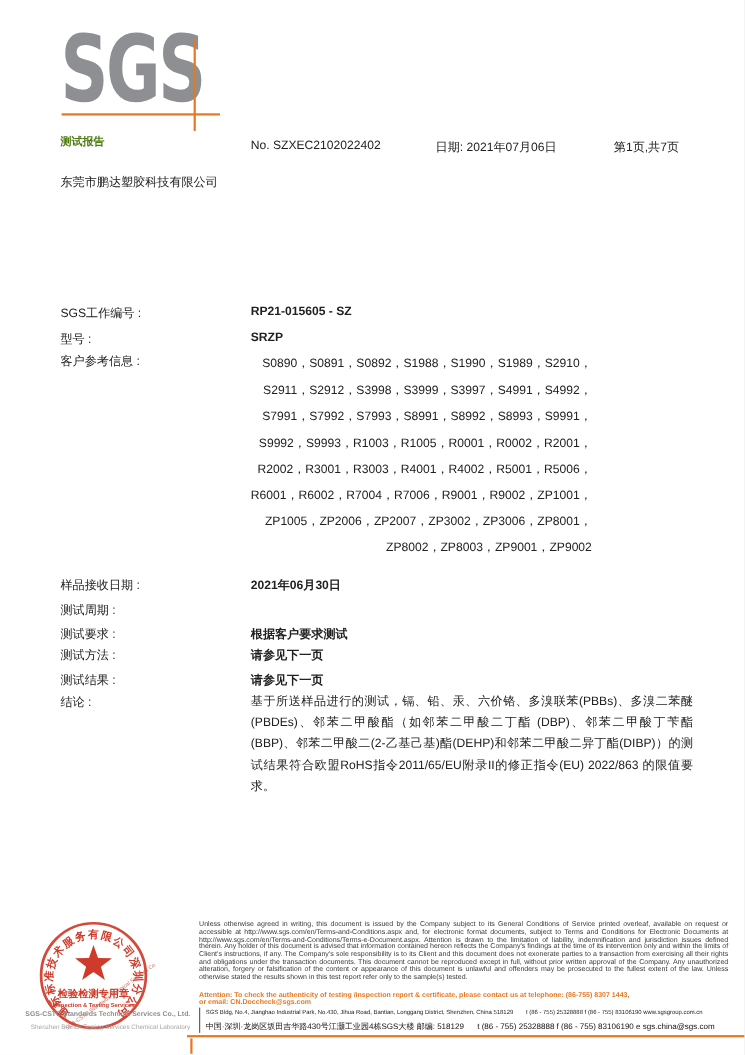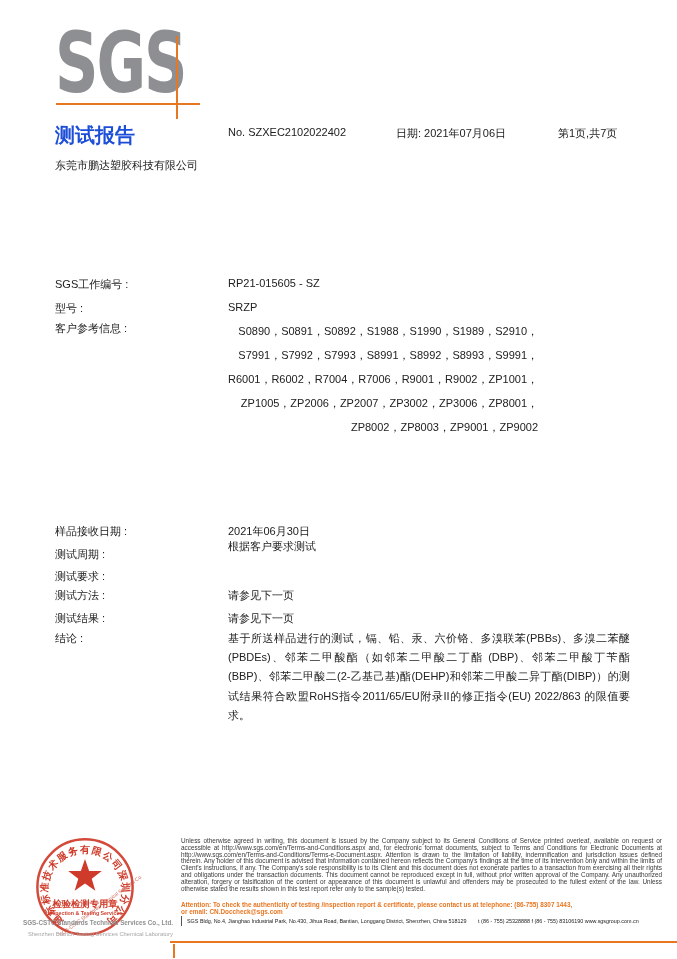--- a/index.html
+++ b/index.html
@@ -9,31 +9,31 @@
   }
   
   .logo-text{
     position:absolute;left:55px;top:24px;font-size:84px;line-height:78px;font-weight:700;
     color:#8d8f92;letter-spacing:-3px;transform:scaleX(.72);transform-origin:left top;
     font-family:"DejaVu Sans","Liberation Sans",sans-serif;
   }
   .logo-hline{position:absolute;left:56px;top:103px;width:144px;height:2px;background:#e87722;}
   .logo-vline{position:absolute;left:176px;top:36px;width:2px;height:83px;background:#e87722;}
   
-  .doc-title{position:absolute;left:55px;top:122px;font-size:20px;font-weight:700;color:#1d4ed8;}
+  .doc-title{position:absolute;left:55px;top:122px;font-size:10px;font-weight:700;color:#4d7c0f;}
   .report-no{position:absolute;left:228px;top:126px;font-size:11px;}
   .report-date{position:absolute;left:396px;top:126px;font-size:11px;}
   .page-num{position:absolute;left:558px;top:126px;font-size:11px;}
   
   .applicant-name{position:absolute;left:55px;top:158px;font-size:11px;}
   .applicant-address{position:absolute;left:55px;top:182px;font-size:11px;}
   
   .intro-line{position:absolute;left:55px;top:251px;font-size:11px;}
   .f-label{position:absolute;left:55px;font-size:11px;}
-  .f-value{position:absolute;left:228px;font-size:11px;}
+  .f-value{position:absolute;left:228px;font-size:11px;font-weight:bold;}
   .ref-lines{position:absolute;left:228px;top:320px;font-size:11px;line-height:23.9px;text-align:right;}
   .conclusion-text{
     position:absolute;left:228px;top:629px;width:402px;font-size:11px;line-height:19.2px;
     text-align:justify;
   }
   
   .stamp-svg{position:absolute;left:28px;top:830px;}
   .ring-char{font-size:9.5px;font-weight:700;fill:#cf3b2a;}
   .stamp-center-cn{font-size:9px;font-weight:700;fill:#cf3b2a;}
   .stamp-center-en{font-size:5.1px;font-weight:700;fill:#cf3b2a;}
@@ -72,33 +72,36 @@
 
   <div class="f-label" style="top:277px">SGS工作编号 :</div>
   <div class="f-value" style="top:277px">RP21-015605 - SZ</div>
 
   <div class="f-label" style="top:301px">型号 :</div>
   <div class="f-value" style="top:301px">SRZP</div>
 
   <div class="f-label" style="top:321px">客户参考信息 :</div>
   <div class="ref-lines">
     <div>S0890，S0891，S0892，S1988，S1990，S1989，S2910，</div>
+    <div>S2911，S2912，S3998，S3999，S3997，S4991，S4992，</div>
     <div>S7991，S7992，S7993，S8991，S8992，S8993，S9991，</div>
+    <div>S9992，S9993，R1003，R1005，R0001，R0002，R2001，</div>
+    <div>R2002，R3001，R3003，R4001，R4002，R5001，R5006，</div>
     <div>R6001，R6002，R7004，R7006，R9001，R9002，ZP1001，</div>
     <div>ZP1005，ZP2006，ZP2007，ZP3002，ZP3006，ZP8001，</div>
     <div>ZP8002，ZP8003，ZP9001，ZP9002</div>
   </div>
 
   <div class="f-label" style="top:524px">样品接收日期 :</div>
   <div class="f-value" style="top:524px">2021年06月30日</div>
 
   <div class="f-label" style="top:547px">测试周期 :</div>
 
   <div class="f-label" style="top:569px">测试要求 :</div>
-  <div class="f-value" style="top:539px">根据客户要求测试</div>
+  <div class="f-value" style="top:569px">根据客户要求测试</div>
 
   <div class="f-label" style="top:588px">测试方法 :</div>
   <div class="f-value" style="top:588px">请参见下一页</div>
 
   <div class="f-label" style="top:611px">测试结果 :</div>
   <div class="f-value" style="top:611px">请参见下一页</div>
 
   <div class="f-label" style="top:631px">结论 :</div>
   <div class="conclusion-text">基于所送样品进行的测试，镉、铅、汞、六价铬、多溴联苯(PBBs)、多溴二苯醚(PBDEs)、邻苯二甲酸酯（如邻苯二甲酸二丁酯 (DBP)、邻苯二甲酸丁苄酯(BBP)、邻苯二甲酸二(2-乙基己基)酯(DEHP)和邻苯二甲酸二异丁酯(DIBP)）的测试结果符合欧盟RoHS指令2011/65/EU附录II的修正指令(EU) 2022/863 的限值要求。</div>
 
@@ -135,19 +138,23 @@
   <div class="attention">
     <div>Attention: To check the authenticity of testing /inspection report &amp; certificate, please contact us at telephone: (86-755) 8307 1443,</div>
     <div>or email: CN.Doccheck@sgs.com</div>
   </div>
 
   <div class="address-block">
     <div class="addr-row-en">
       <span>SGS Bldg, No.4, Jianghao Industrial Park, No.430, Jihua Road, Bantian, Longgang District, Shenzhen, China  518129</span><span class="addr-gap"></span>
       <span>t (86 - 755) 25328888    f (86 - 755) 83106190    www.sgsgroup.com.cn</span>
     </div>
+    <div class="addr-row-cn">
+      <span>中国·深圳·龙岗区坂田吉华路430号江灏工业园4栋SGS大楼    邮编: 518129</span><span class="addr-gap"></span>
+      <span>t (86 - 755) 25328888    f (86 - 755) 83106190    e  sgs.china@sgs.com</span>
+    </div>
   </div>
 
   <div class="footer-hline"></div>
   <div class="footer-vline"></div>
   <div class="member-line">Member of the SGS Group (SGS SA)</div>
 
 </div>
 
 </body></html>

